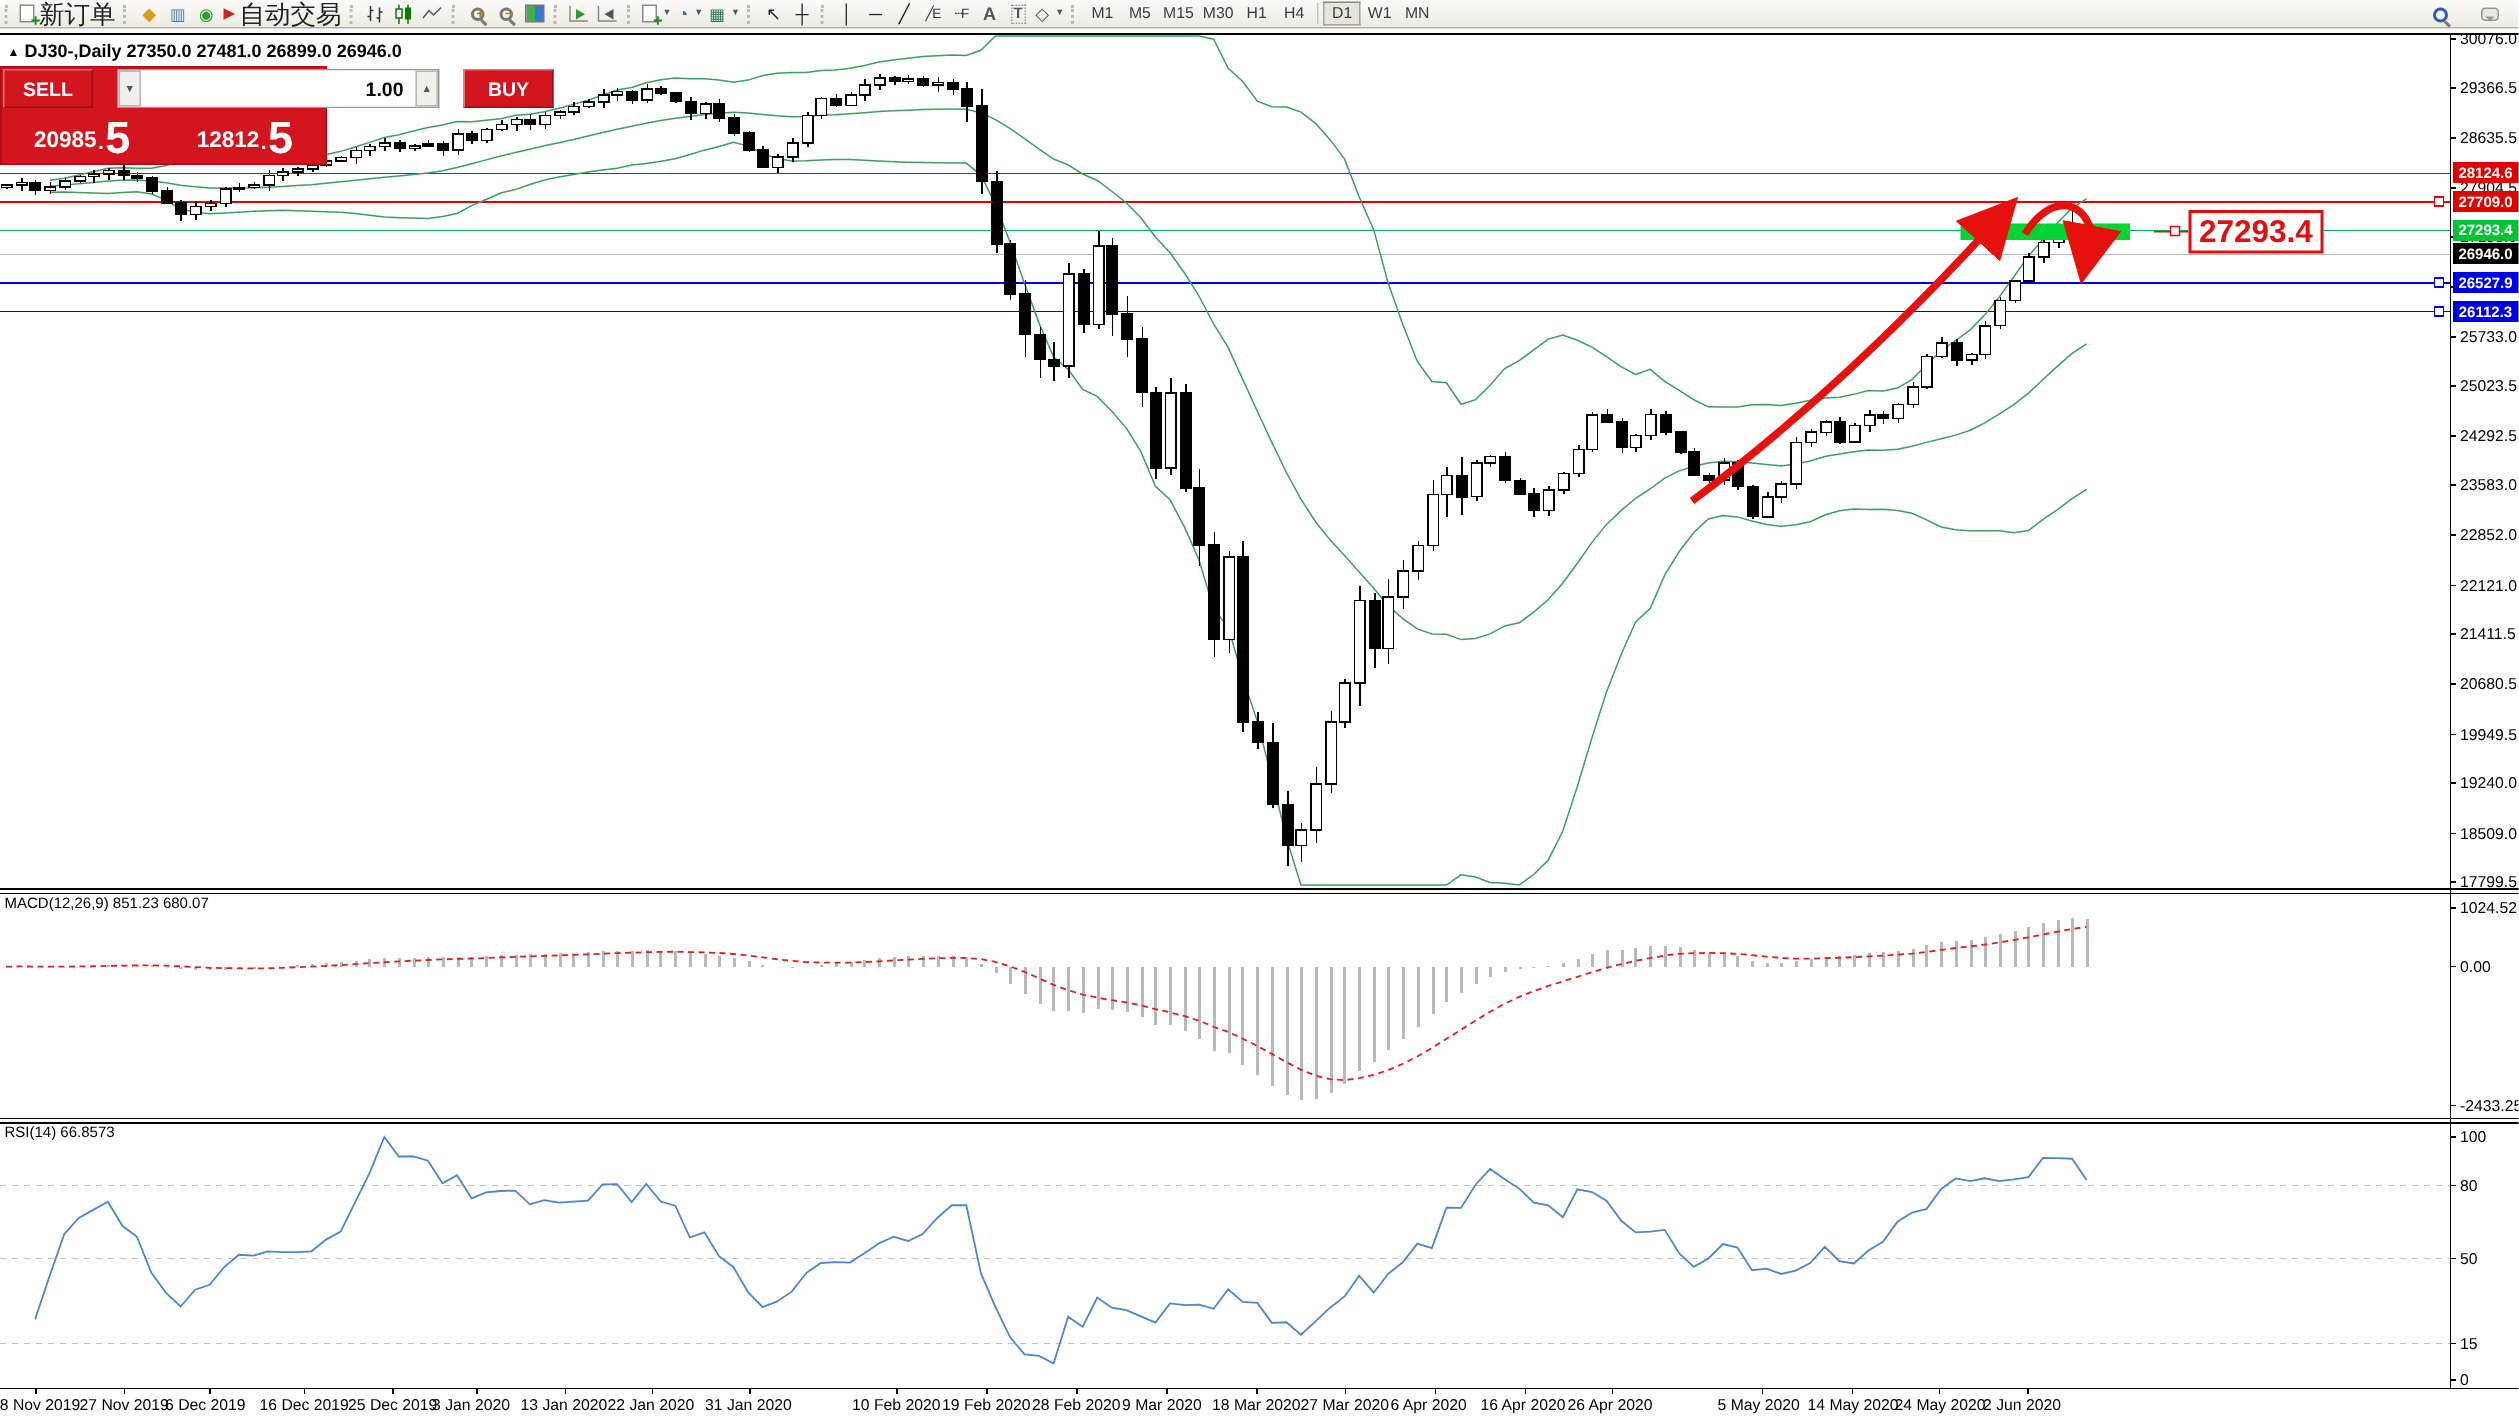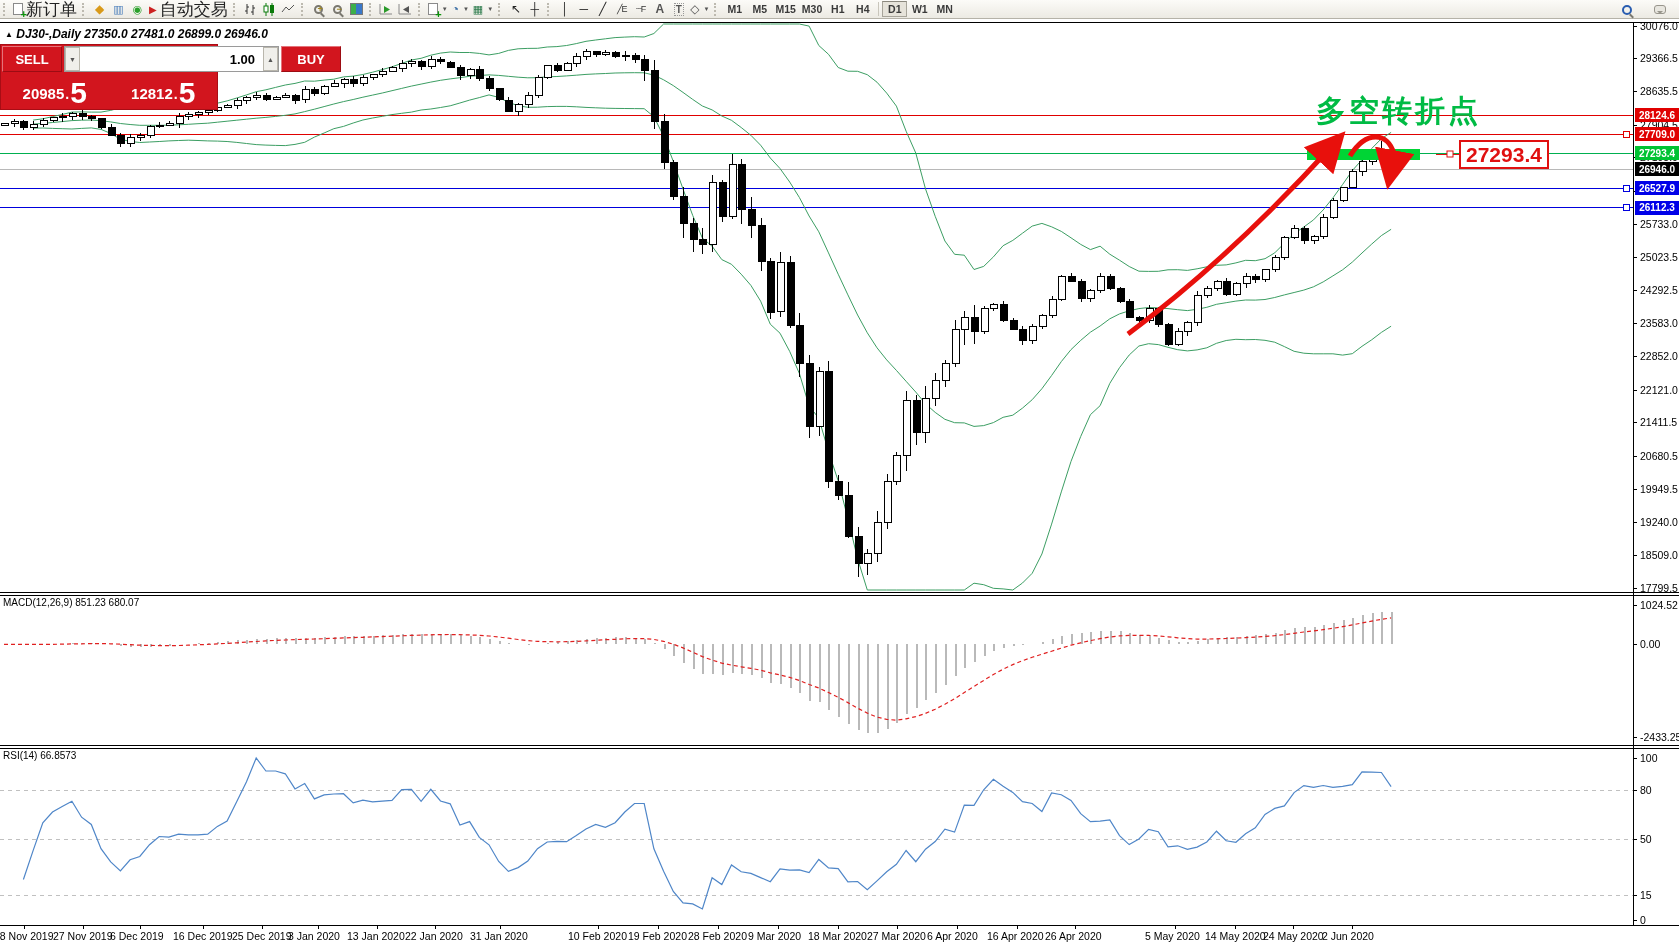--- a/index.html
+++ b/index.html
@@ -26,32 +26,32 @@
   .mag.big { border-color:#2a5db0; width:10px; height:10px; }
   .tiles { width:13px; height:12px; display:inline-block; border:1px solid #777;
     background:linear-gradient(90deg,#3db04a 50%,#3a78c9 50%); }
   .tlabel { font-size:10px; font-weight:bold; color:#555; border:1px dotted #999; padding:0 1px; }
   .two { font-size:9px; color:#333; letter-spacing:-1px; }
   .chat { position:relative; width:12px; height:9px; border:1px solid #98958c; border-radius:3px;
     background:#e8e6df; display:inline-block; }
   .chat::after { content:""; position:absolute; left:2px; bottom:-4px; border:3px solid transparent;
     border-top-color:#98958c; }
   .tf { min-width:25px; height:16px; display:inline-flex; align-items:center; justify-content:center;
-    font-size:10.5px; font-weight:bold; color:#3a3a3a; padding:0 3px; }
+    font-size:10.5px; font-weight:normal; color:#3a3a3a; padding:0 3px; }
   .tf.on { background:#e6e3da; border:1px solid #a7a49a; border-top-color:#8b887e; }
   #tb-right { position:absolute; right:10px; top:1px; display:flex; gap:14px; align-items:center; }
 
   
   #chart-svg { position:absolute; left:0; top:0; z-index:1; }
-  #chart-title { position:absolute; left:5px; top:27px; z-index:6; font-size:12px; font-weight:bold; color:#000;font-style:italic; }
+  #chart-title { position:absolute; left:5px; top:27px; z-index:6; font-size:12px; font-weight:bold; color:#000; }
   #chart-title .mk { font-size:8px; vertical-align:1px; }
 
   #quote-panel { position:absolute; left:0px; top:44px; width:218px; z-index:6;
     background:#d2151e; border:1px solid #a80d15; padding:1px; }
-  .qp-row1 { display:flex; height:26px; gap:2px; }
+  .qp-row1 { display:flex; height:26px; gap:16px; }
   .qp-btn { flex:0 0 60px; background:#d2151e; color:#fff; font-weight:bold; font-size:13px;
     border:1px solid #e4737a; border-bottom-color:#9c0c13; border-right-color:#9c0c13; cursor:pointer; }
   .spinner { flex:1; display:flex; background:#fff; border:1px solid #9a9a9a;justify-content:flex-end; }
   .sp-btn { width:15px; background:#f0efeb; border:1px solid #b9b6ac; color:#555; font-size:7px; cursor:pointer; }
   .lot { flex:1; border:none; outline:none; text-align:right; padding-right:8px; font-size:13px;
     font-weight:bold; font-family:"Liberation Sans",sans-serif; }
   .qp-row2 { display:flex; gap:3px; margin-top:2px; height:34px; }
   .qp-price { flex:1; color:#fff; display:flex; align-items:flex-end; justify-content:center; padding-bottom:1px; }
   .pint { font-size:15px; font-weight:bold; line-height:26px; }
   .pdot { font-size:14px; font-weight:bold; margin:0 1px; line-height:26px; }
@@ -820,16 +820,15 @@
         <span class="pint">12812</span>
         <span class="pdot">.</span>
         <span class="pbig">5</span>
       </div>
     </div>
   </div>
 
   <div id="macd-label">MACD(12,26,9) 851.23 680.07</div>
   <div id="rsi-label">RSI(14) 66.8573</div>
 
-  <div id="annotation-text">多空转折点</div>
   <div id="price-tag">27293.4</div>
 
 </div>
 
 </body></html>

